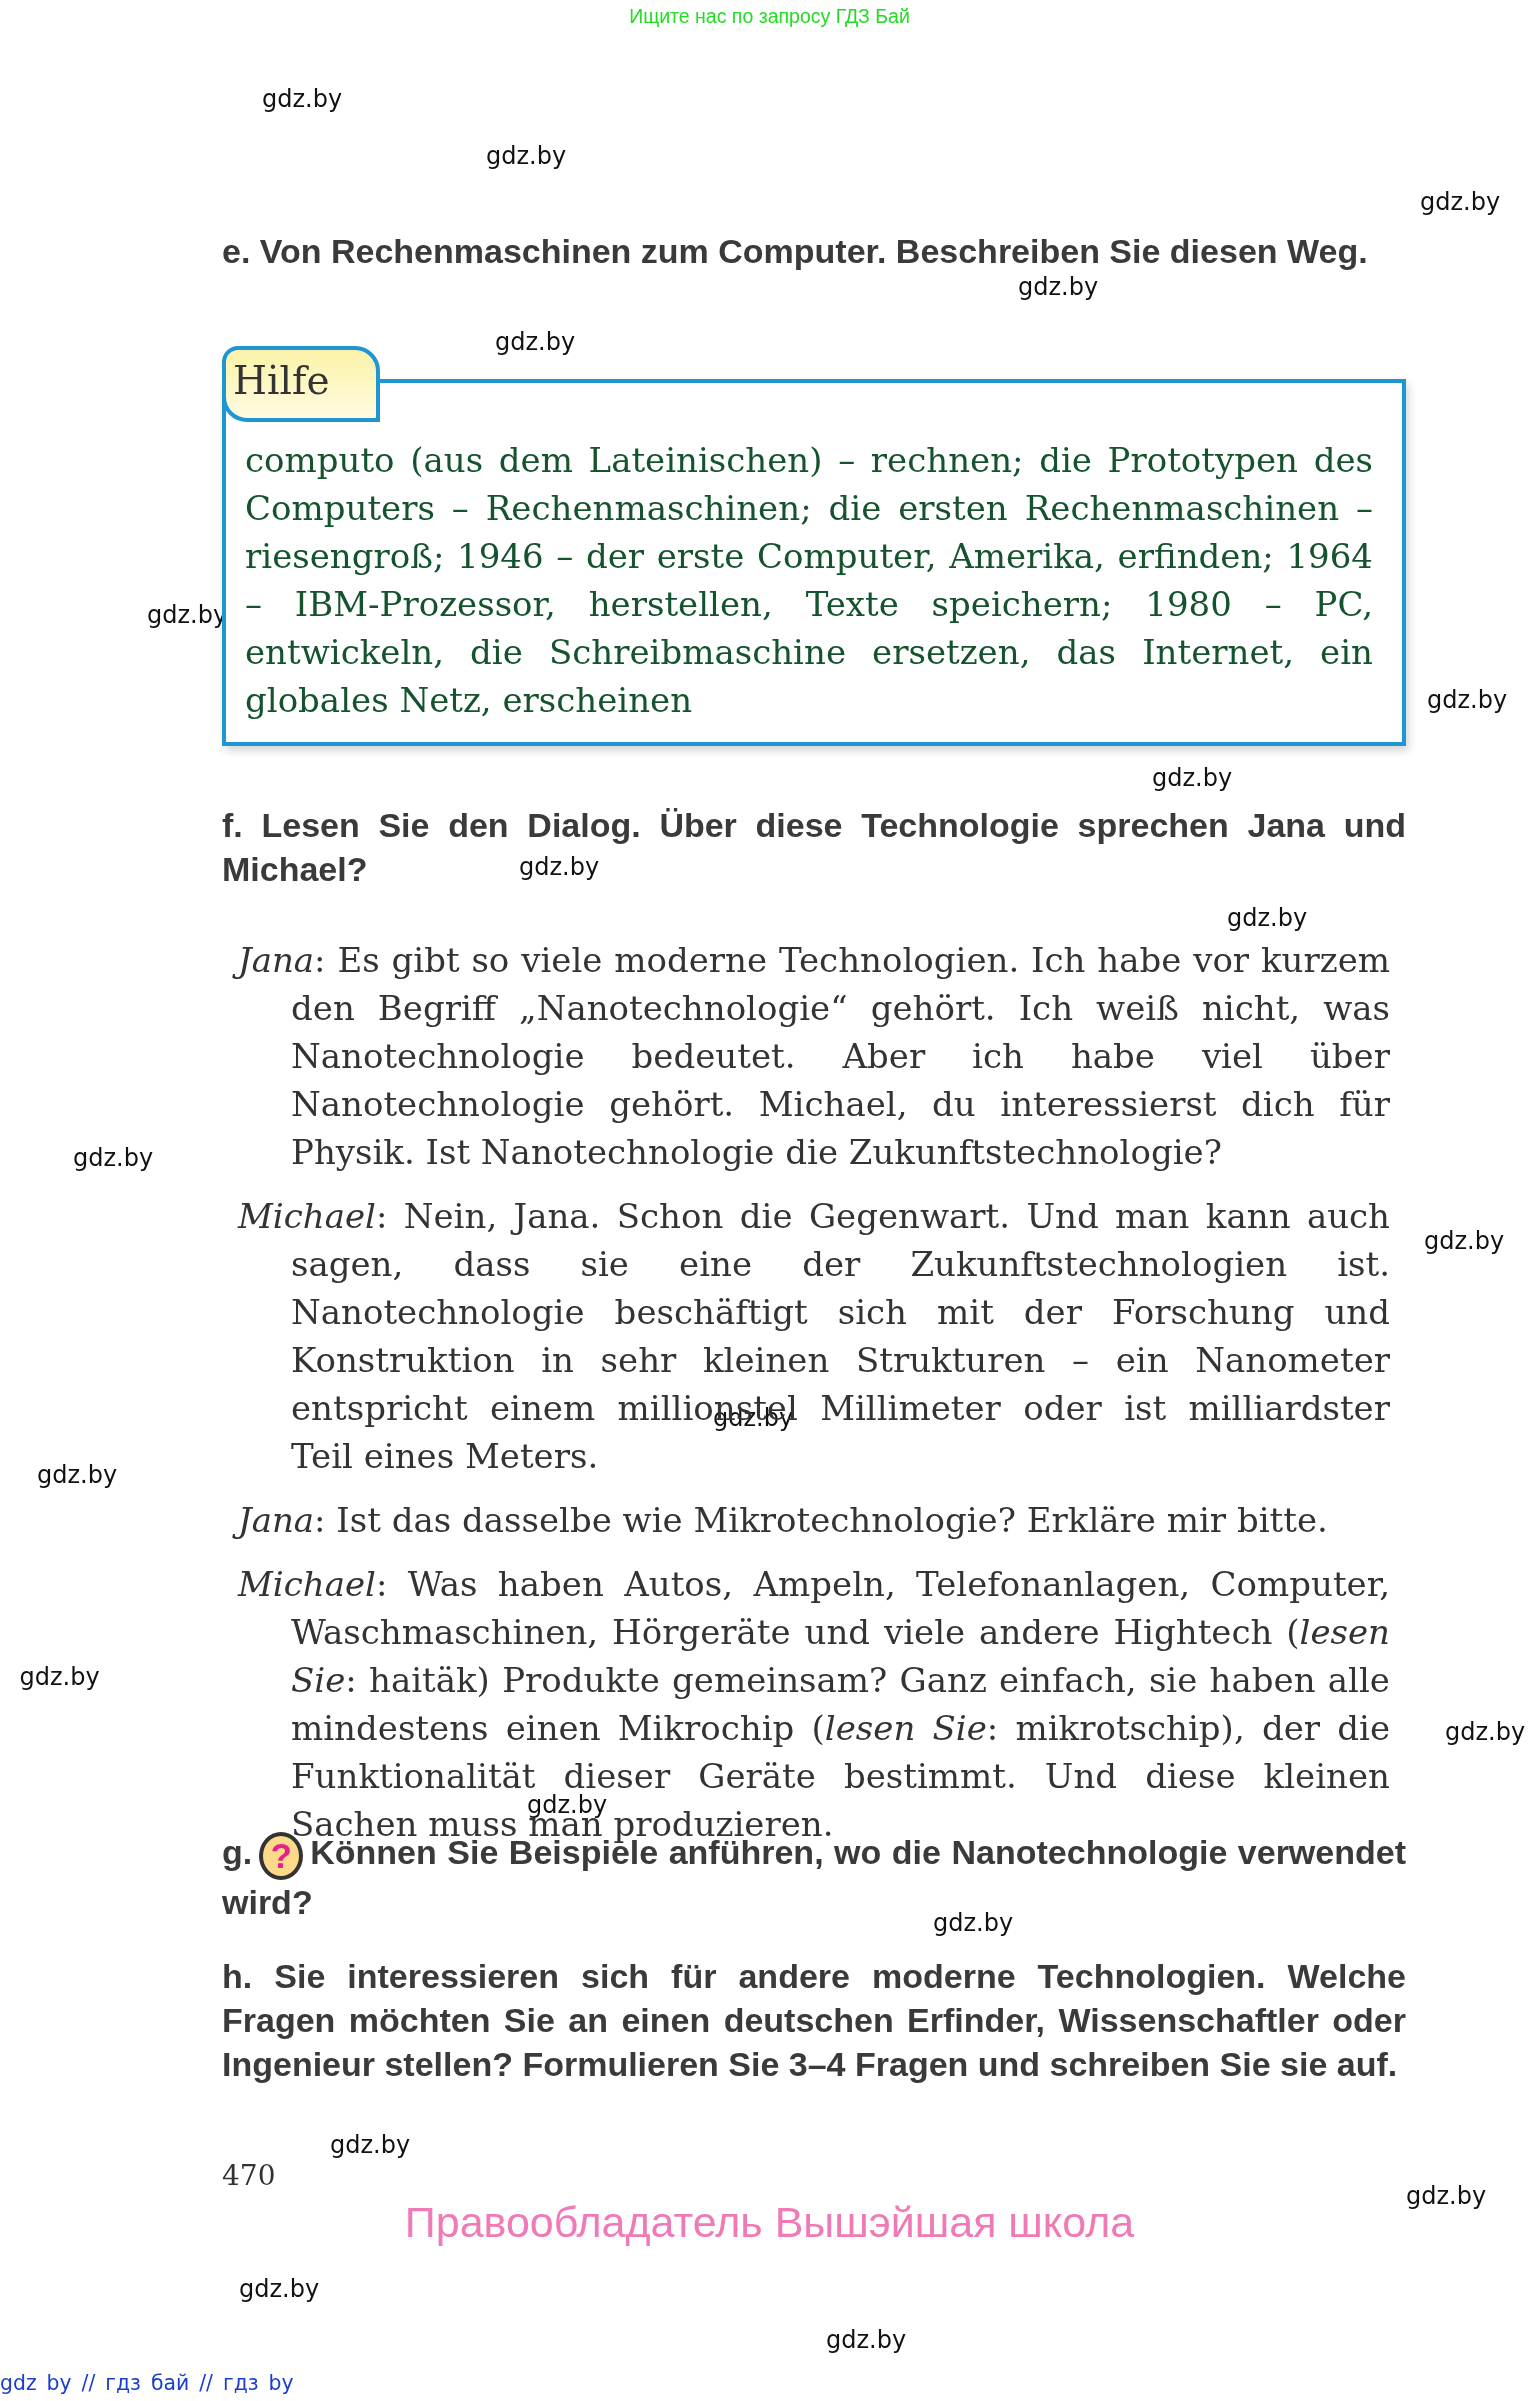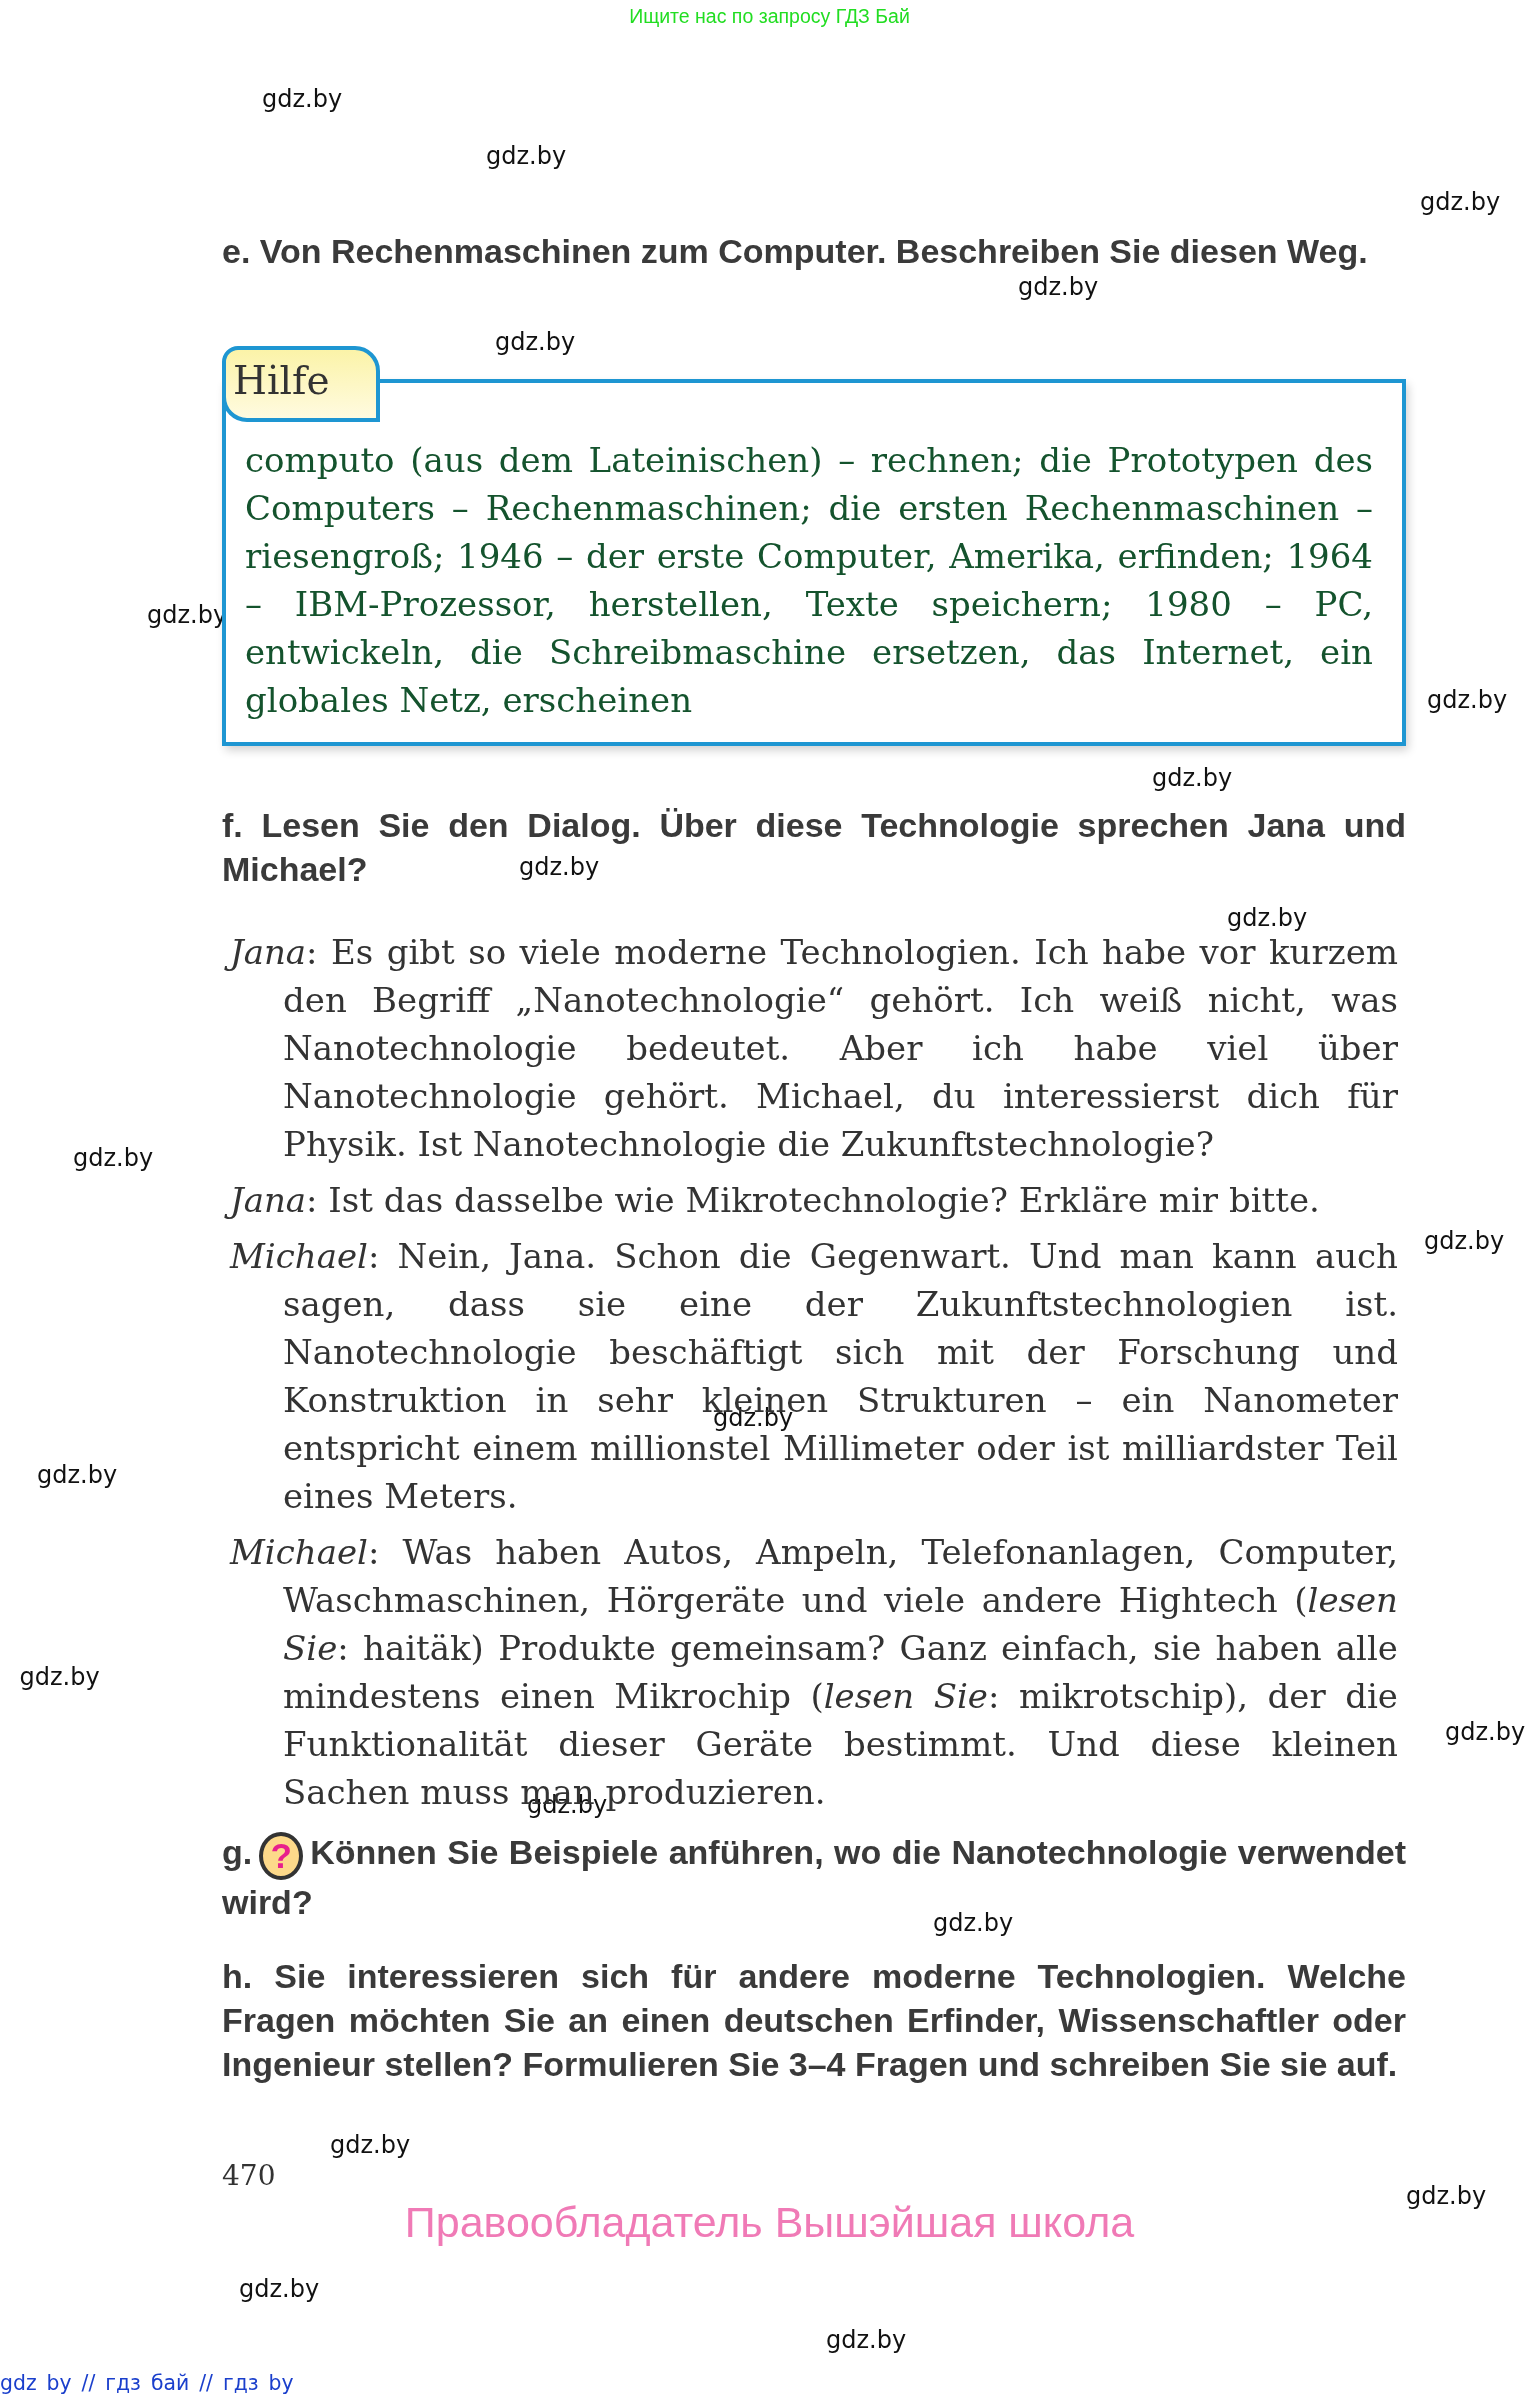--- a/index.html
+++ b/index.html
@@ -5,21 +5,21 @@
   html, body { margin: 0; padding: 0; background: #ffffff; }
   body { width: 1539px; height: 2401px; position: relative; overflow: hidden; color: #333333; }
   .abs { position: absolute; }
   .top-banner { left: 0; top: 5.3px; width: 1539px; text-align: center; font-family: "Liberation Sans", sans-serif; font-size: 19.5px; color: #22dd22; }
   .wm { font-family: "DejaVu Sans", sans-serif; font-size: 24px; color: #111111; white-space: nowrap; }
   .task { left: 222px; width: 1184px; font-family: "Liberation Sans", sans-serif; font-weight: bold; font-size: 34px; line-height: 44px; color: #3a3a3a; text-align: justify; }
   .hilfe-box { left: 222px; top: 379px; width: 1184px; height: 367px; border: 4.4px solid #1e96d2; box-sizing: border-box; background: #ffffff; box-shadow: 2.7px 5.3px 8.9px rgba(0,0,0,0.18); }
   .hilfe-tab { left: 222px; top: 346px; width: 158px; height: 76px; box-sizing: border-box; border: 4.4px solid #1e96d2; border-radius: 16px 25px 0 25px; background: linear-gradient(180deg, #fbf3a8 0%, #fffbe0 100%); font-family: "DejaVu Serif", serif; font-size: 39px; color: #333; padding-left: 7px; line-height: 62px; }
   .hilfe-text { left: 245px; top: 436px; width: 1128px; font-family: "DejaVu Serif", serif; font-size: 34px; line-height: 48px; color: #14532d; text-align: justify; }
   .dialog { left: 222px; top: 920px; width: 1184px; font-family: "DejaVu Serif", serif; font-size: 34px; line-height: 48px; color: #333; }
-  .turn { padding-left: 53px; text-indent: -53px; text-align: justify; margin: 8px; }
+  .turn { padding-left: 53px; text-indent: -53px; text-align: justify; margin: 16px; }
   .speaker { font-style: italic; }
   .q-icon { display: inline-block; width: 44px; height: 48px; border-radius: 50%; background: #fdd98a; border: 4.4px solid #333; box-sizing: border-box; text-align: center; color: #e8208c; font-size: 35px; line-height: 39px; vertical-align: -3.5px; margin: 0 7px; font-family: "Liberation Sans", sans-serif; font-weight: bold; }
   .page-num { left: 222px; top: 2159px; font-family: "DejaVu Serif", serif; font-size: 28px; color: #333; }
   .rights { left: 0; top: 2198px; width: 1539px; text-align: center; font-family: "Liberation Sans", sans-serif; font-size: 43px; color: #f07ab6; }
   .bottom-links { left: 0; top: 2371px; width: 1539px; text-align: left; font-family: "DejaVu Sans", sans-serif; font-size: 20.4px; color: #1a3fcc; word-spacing: 3.5px; }
 </style>
 </head>
 <body>
 
 <div class="abs top-banner">Ищите нас по запросу ГДЗ Бай</div>
@@ -51,22 +51,22 @@
 <div class="abs task" style="top:229px">e. Von Rechenmaschinen zum Computer. Beschreiben Sie diesen Weg.</div>
 
 <div class="abs hilfe-box"></div>
 <div class="abs hilfe-tab">Hilfe</div>
 <div class="abs hilfe-text">computo (aus dem Lateinischen) – rechnen; die Prototypen des Computers – Rechenmaschinen; die ersten Rechenmaschinen – riesengroß; 1946 – der erste Computer, Amerika, erfinden; 1964 – IBM-Prozessor, herstellen, Texte speichern; 1980 – PC, entwickeln, die Schreibmaschine ersetzen, das Internet, ein globales Netz, erscheinen</div>
 
 <div class="abs task" style="top:803px">f. Lesen Sie den Dialog. Über diese Technologie sprechen Jana und Michael?</div>
 
 <div class="abs dialog">
   <p class="turn"><span class="speaker">Jana</span>: <span>Es gibt so viele moderne Technologien. Ich habe vor kurzem den Begriff „Nanotechnologie“ gehört. Ich weiß nicht, was Nanotechnologie bedeutet. Aber ich habe viel über Nanotechnologie gehört. Michael, du interessierst dich für Physik. Ist Nanotechnologie die Zukunftstechnologie?</span></p>
+  <p class="turn"><span class="speaker">Michael</span>: <span>Nein, Jana. Schon die Gegenwart. Und man kann auch sagen, dass sie eine der Zukunftstechnologien ist. Nanotechnologie beschäftigt sich mit der Forschung und Konstruktion in sehr kleinen Strukturen – ein Nanometer entspricht einem millionstel Millimeter oder ist milliardster Teil eines Meters.</span></p>
   <p class="turn"><span class="speaker">Jana</span>: <span>Ist das dasselbe wie Mikrotechnologie? Erkläre mir bitte.</span></p>
-  <p class="turn"><span class="speaker">Michael</span>: <span>Nein, Jana. Schon die Gegenwart. Und man kann auch sagen, dass sie eine der Zukunftstechnologien ist. Nanotechnologie beschäftigt sich mit der Forschung und Konstruktion in sehr kleinen Strukturen – ein Nanometer entspricht einem millionstel Millimeter oder ist milliardster Teil eines Meters.</span></p>
   <p class="turn"><span class="speaker">Michael</span>: <span>Was haben Autos, Ampeln, Telefonanlagen, Computer, Waschmaschinen, Hörgeräte und viele andere Hightech (</span><span class="speaker">lesen Sie</span><span>: haitäk) Produkte gemeinsam? Ganz einfach, sie haben alle mindestens einen Mikrochip (</span><span class="speaker">lesen Sie</span><span>: mikrotschip), der die Funktionalität dieser Geräte bestimmt. Und diese kleinen Sachen muss man produzieren.</span></p>
 </div>
 
 <div class="abs task" style="top:1830px">
   <span>g.</span><span class="q-icon">?</span><span>Können Sie Beispiele anführen, wo die Nanotechnologie verwendet wird?</span>
 </div>
 
 <div class="abs task" style="top:1954px">h. Sie interessieren sich für andere moderne Technologien. Welche Fragen möchten Sie an einen deutschen Erfinder, Wissenschaftler oder Ingenieur stellen? Formulieren Sie 3–4 Fragen und schreiben Sie sie auf.</div>
 
 <div class="abs page-num">470</div>

